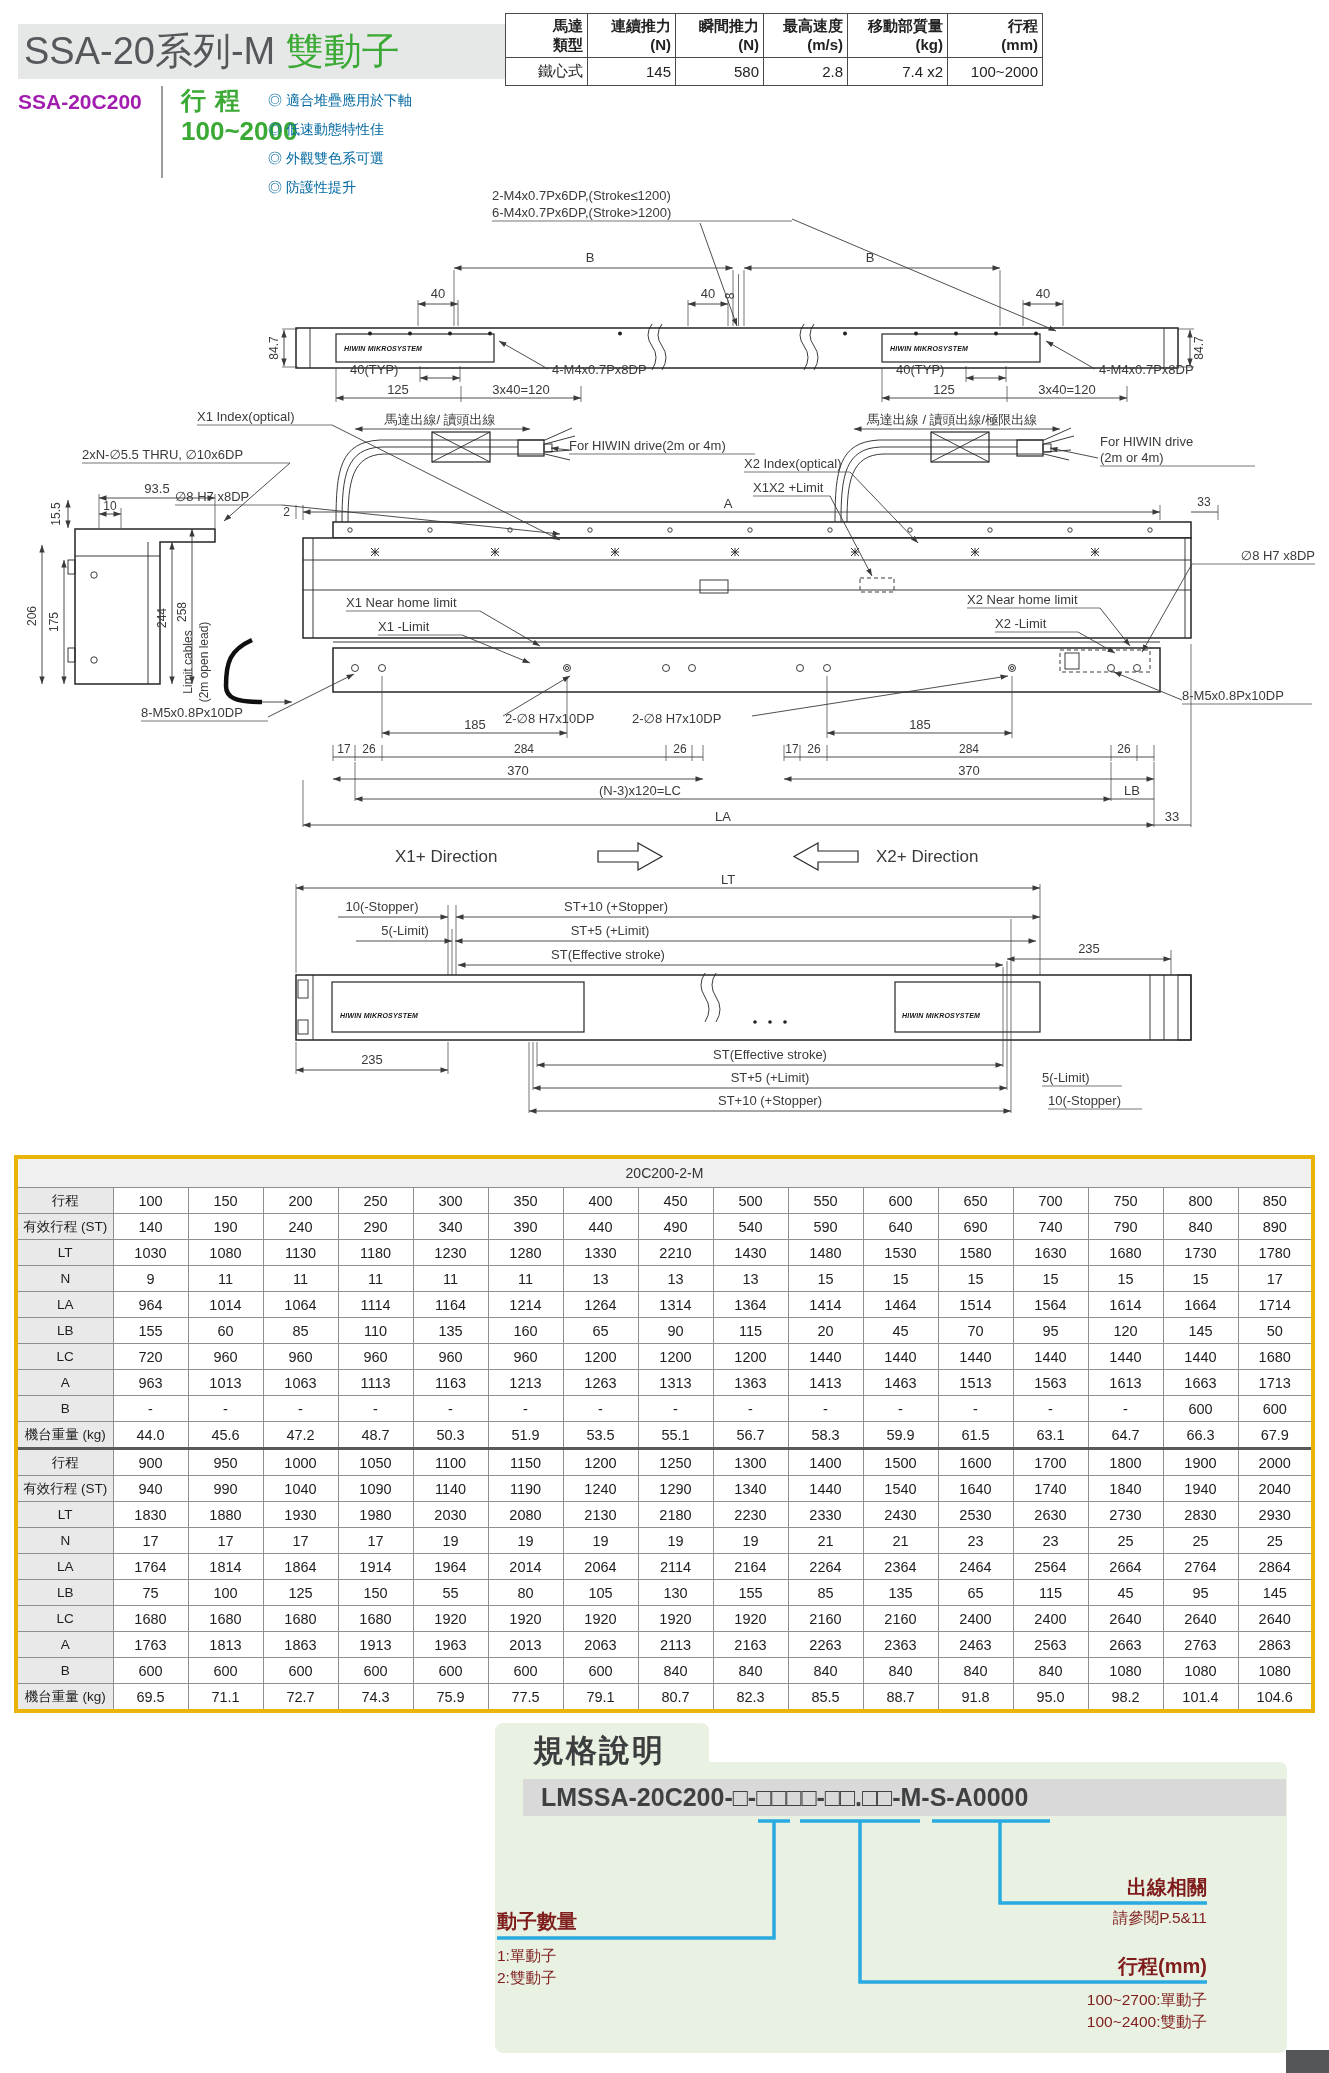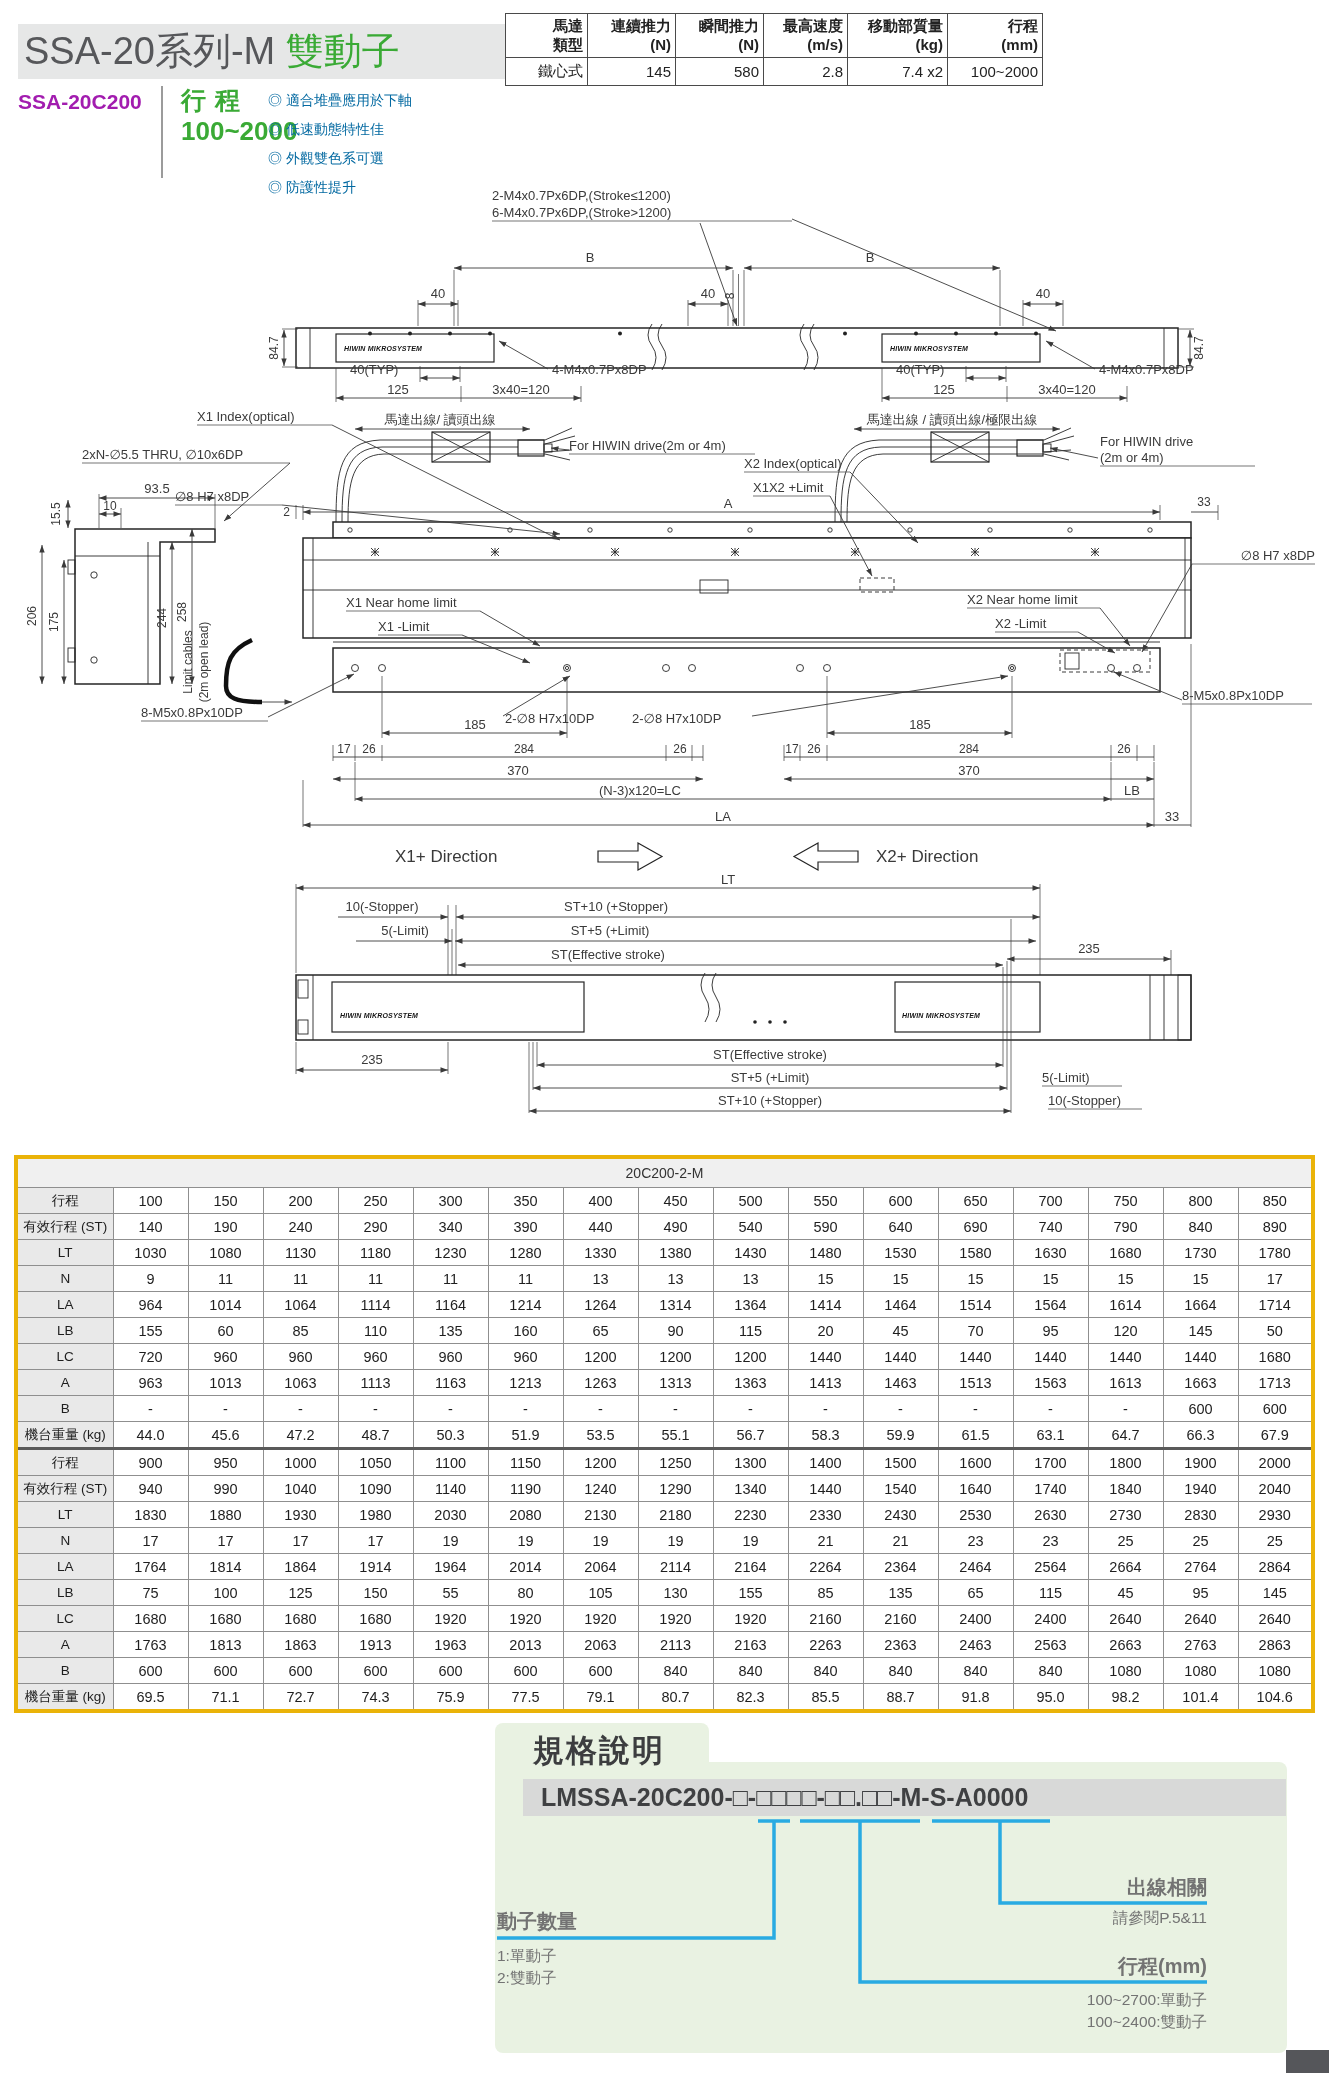--- a/index.html
+++ b/index.html
@@ -39,21 +39,21 @@
   .dim-table th,.dim-table td{border:1px solid #8f8f8f;text-align:center;padding:0;height:25px;font-weight:normal}
   .dim-table th{background:#e9e9e9;font-size:13.5px}
   .dim-table .ttl{background:#f0f0f0;height:28px;font-size:14px;color:#333}
   .dim-table tr.block-sep th,.dim-table tr.block-sep td{border-top:3px solid #5a5a5a}
   
   .spec-tab{left:495px;top:1723px;width:214px;height:42px;background:#e9f2e2;border-radius:8px 8px 0 0}
   .spec-panel{left:495px;top:1762px;width:792px;height:291px;background:#e9f2e2;border-radius:0 8px 8px 8px}
   .spec-title{left:533px;top:1730px;font-size:31px;color:#3c3d3f;font-weight:bold;letter-spacing:2px}
   .model-bar{left:523px;top:1779px;width:745px;height:37px;background:#d8d9d8;
              font-size:25px;font-weight:bold;color:#3f4042;line-height:37px;padding-left:18px;white-space:nowrap}
-  .ann{color:#737373}
+  .ann{color:#7f1d1d}
   .ann-title{font-size:20px;font-weight:bold}
   .ann-line{font-size:15.5px}
   .right{text-align:right}
   .footer-box{left:1286px;top:2050px;width:43px;height:23px;background:#55565a}
 </style>
 </head>
 <body>
 
 <div class="page">
 
@@ -541,21 +541,21 @@
         </tr>
         <tr>
           <th>LT</th>
           <td>1030</td>
           <td>1080</td>
           <td>1130</td>
           <td>1180</td>
           <td>1230</td>
           <td>1280</td>
           <td>1330</td>
-          <td>1380</td>
+          <td>2210</td>
           <td>1430</td>
           <td>1480</td>
           <td>1530</td>
           <td>1580</td>
           <td>1630</td>
           <td>1680</td>
           <td>1730</td>
           <td>1780</td>
         </tr>
         <tr>

